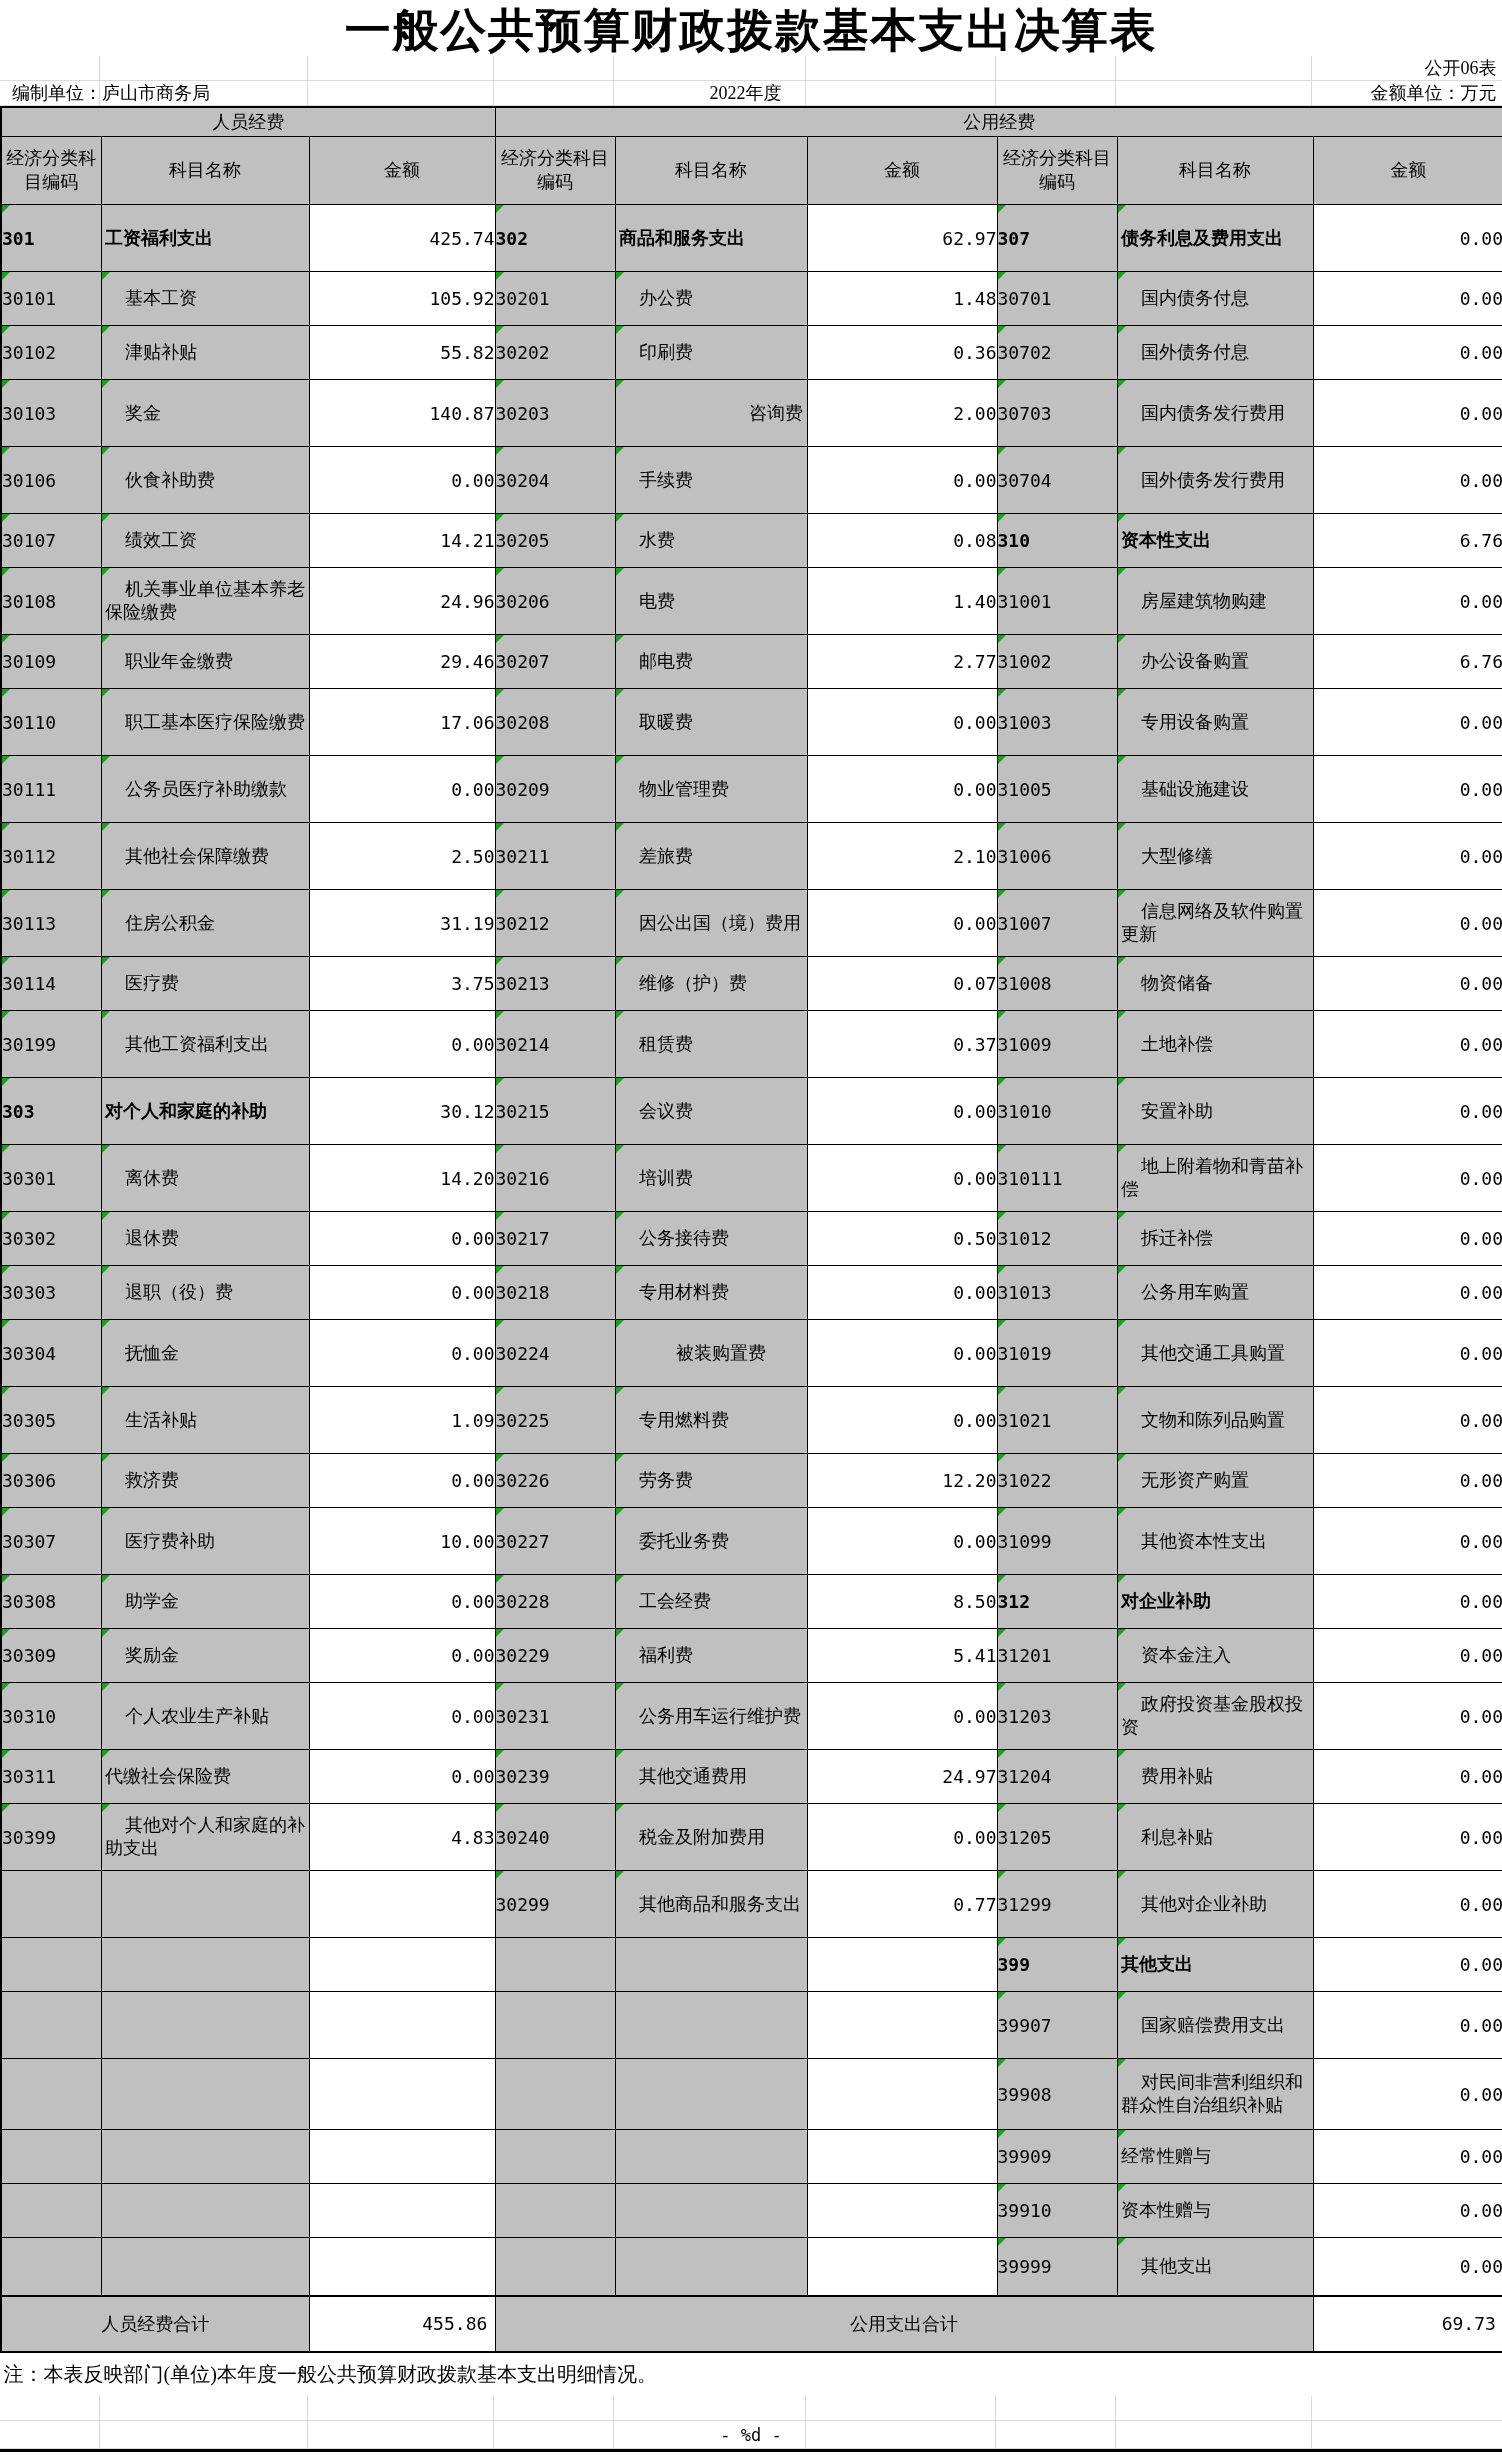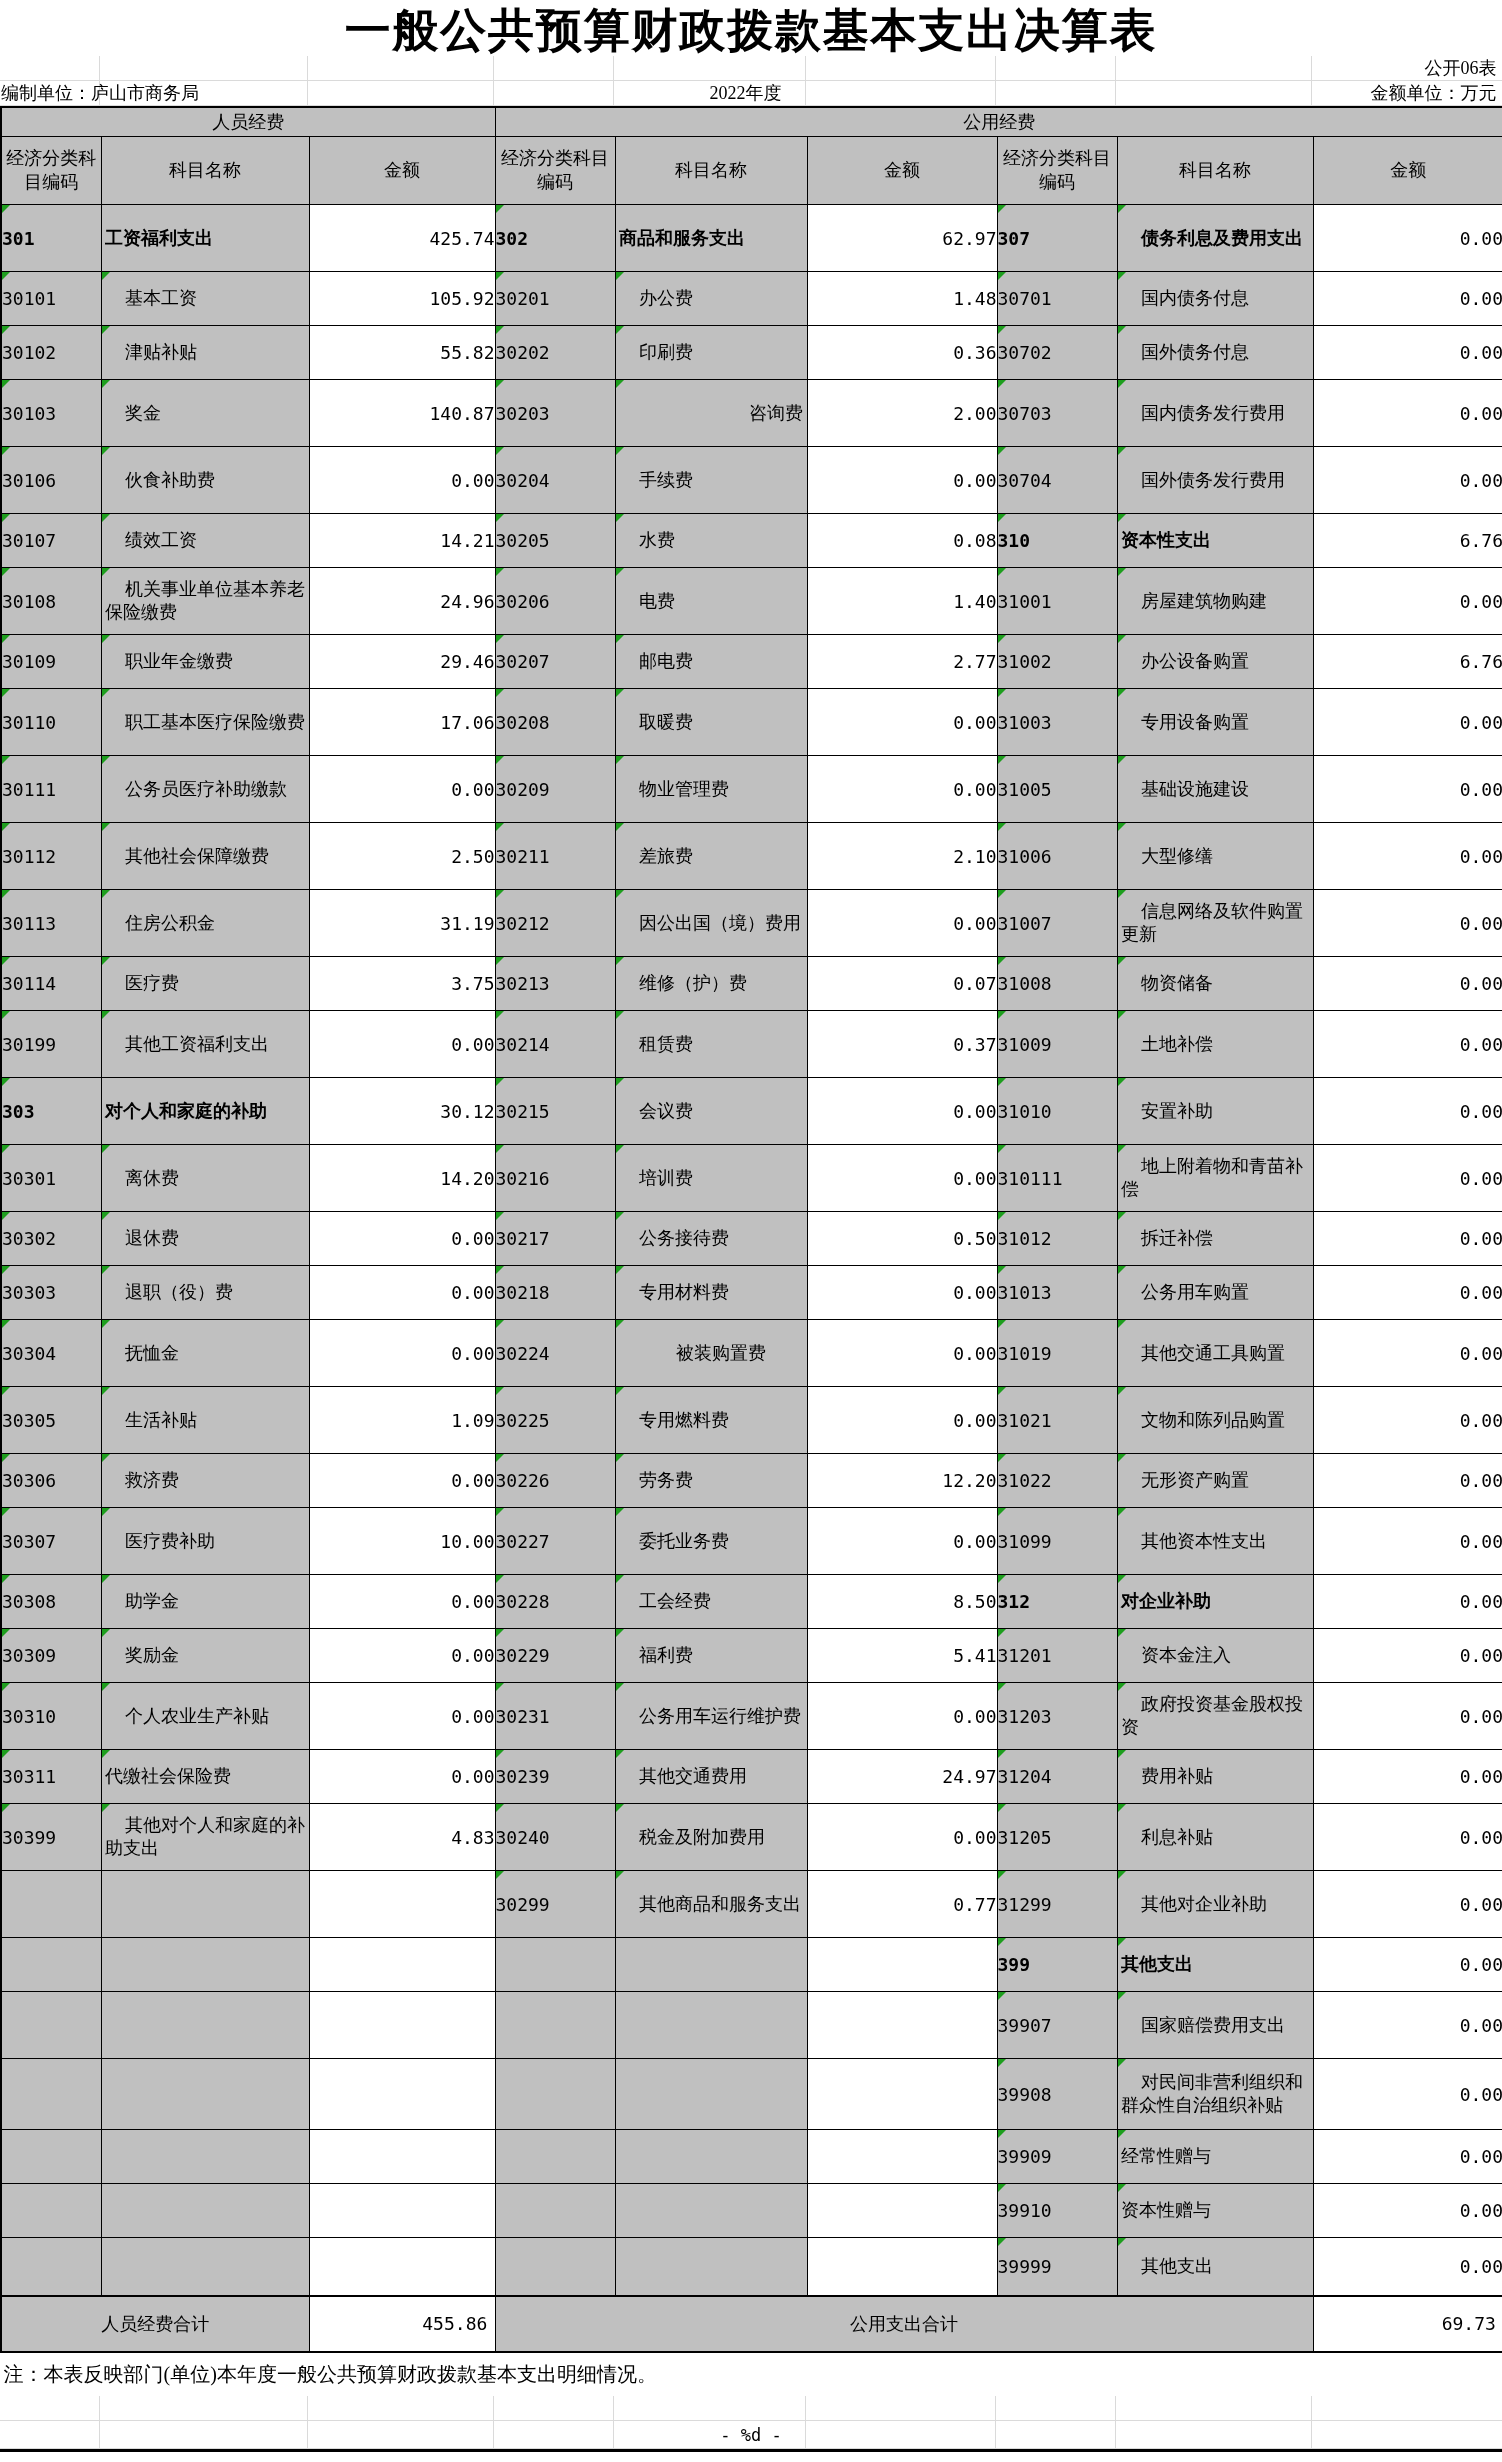--- a/index.html
+++ b/index.html
@@ -5,21 +5,21 @@
   html,body{margin:0;padding:0;background:#fff;}
   .page{width:1502px;box-sizing:border-box;background:#fff;font-family:"Liberation Serif","DejaVu Serif",serif;color:#000;border-bottom:3.6px solid #000;}
   .title{height:56px;line-height:60px;text-align:center;font-size:46px;font-weight:bold;letter-spacing:1.8px;font-family:"DejaVu Serif","Liberation Serif",serif;}
   
   .gridstrip{position:relative;display:flex;box-sizing:border-box;}
   .gridstrip .gc{box-sizing:border-box;border-right:0.9px solid #dadada;border-bottom:0.9px solid #dadada;height:100%;flex:none;}
   .c1{width:100px}.c2{width:208px}.c3{width:186px}.c4{width:120px}.c5{width:192px}.c6{width:190px}.c7{width:120px}.c8{width:196px}.c9{width:191px}
   .s1{height:24.5px}.s2{height:25px}.s3{height:25px}.s4{height:28px}
   .ovl{position:absolute;top:0;height:100%;display:flex;align-items:center;font-size:18px;white-space:nowrap;}
   .doc-code{right:5.4px;margin-left:19px;}
-  .unit-label{left:1px;}
+  .unit-label{left:12px;}
   .year{left:494px;width:503px;justify-content:center;}
   .unit-note{right:5.4px;}
   .page-marker{left:0;width:100%;justify-content:center;font-size:17px;font-family:"DejaVu Sans Mono",monospace;}
   
   table.main{border-collapse:collapse;table-layout:fixed;width:1502px;border:2.7px solid #000;}
   table.main td{border:0.9px solid #000;box-sizing:border-box;font-size:18px;vertical-align:middle;overflow:hidden;padding:0;}
   td.gray{background:#c0c0c0;}
   td.white{background:#fff;}
   .band1 td{height:30px;text-align:center;}
   .band2 td{height:68px;text-align:center;border-bottom:2.7px solid #000;line-height:23.5px;padding:0 5.4px;}
@@ -107,21 +107,21 @@
             <div class="nwrap" style="max-height: 63px;">工资福利支出</div>
           </td>
           <td class="amt white">425.74</td>
           <td class="code gray sep tri bold">302</td>
           <td class="name gray noindent bold">
             <div class="nwrap" style="max-height: 63px;">商品和服务支出</div>
           </td>
           <td class="amt white">62.97</td>
           <td class="code gray sep tri bold">307</td>
           <td class="name gray noindent bold tri">
-            <div class="nwrap" style="max-height: 63px; margin-left: 20px;">债务利息及费用支出</div>
+            <div class="nwrap" style="max-height: 63px;">债务利息及费用支出</div>
           </td>
           <td class="amt white">0.00</td>
         </tr>
         <tr style="height: 54px;">
           <td class="code gray tri">30101</td>
           <td class="name gray tri">
             <div class="nwrap" style="max-height: 51px;">基本工资</div>
           </td>
           <td class="amt white">105.92</td>
           <td class="code gray sep tri">30201</td>

